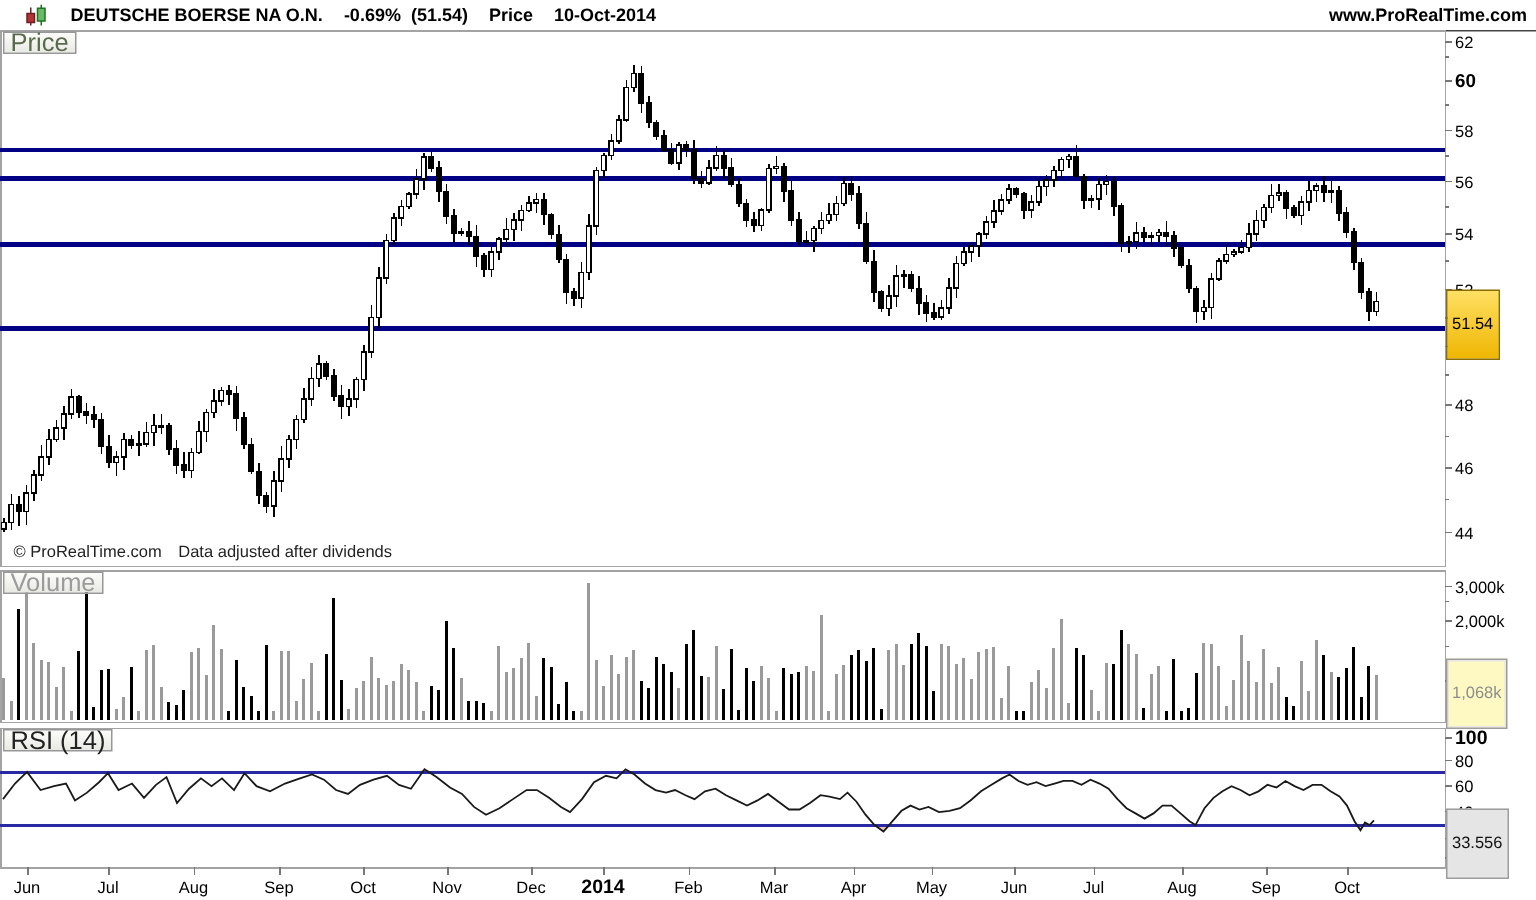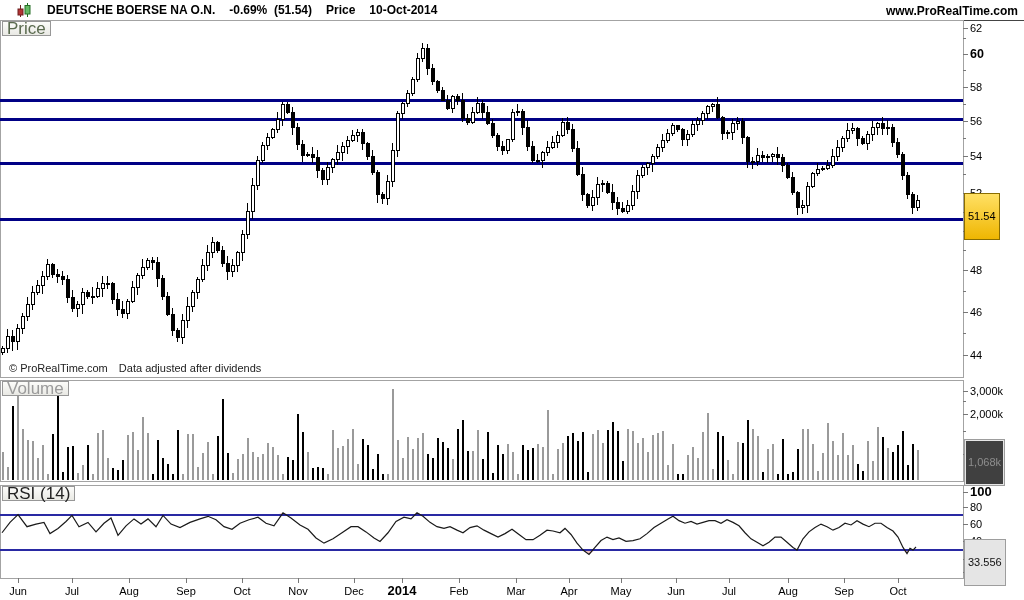--- a/index.html
+++ b/index.html
@@ -13,21 +13,21 @@
   #icon{width:17px;height:15px;display:block;}
   .tab{position:absolute;font-size:17px;line-height:13px;padding:0 4px;
        background:linear-gradient(#fcfcfa,#e9e9e4);border:1px solid #979797;color:#333;z-index:5;}
   #tab-price{left:2px;top:21px;color:#5a6a4e;}
   #tab-volume{left:2px;top:381px;color:#9b9b9b;}
   #tab-rsi{left:2px;top:486px;color:#222;}
   #copyright{position:absolute;left:9px;top:362px;font-size:11px;color:#222;z-index:4;}
   #copyright .sep{display:inline-block;width:8px;}
   .valbox{position:absolute;left:964px;font-size:11px;line-height:13px;padding:16px 3px;z-index:6;white-space:nowrap;}
   #lbl-price{background:linear-gradient(#ffe064,#efb602);border:1px solid #8a6d00;color:#000;}
-  #lbl-vol{background:#404040;border:1px solid #9d9d9d;box-shadow:inset 0 0 0 1px #e6e6e6;color:#8e8e8e;}
+  #lbl-vol{background:#fef9c3;border:1px solid #9d9d9d;box-shadow:inset 0 0 0 1px #e6e6e6;color:#8e8e8e;}
   #lbl-rsi{background:#e5e5e5;border:1px solid #9d9d9d;box-shadow:inset 0 0 0 1px #e6e6e6;color:#111;}
   svg text{font-family:"Liberation Sans",sans-serif;}
 </style>
 </head>
 <body>
 
 <div id="app">
 
   <div id="header">
     <div id="hleft">

